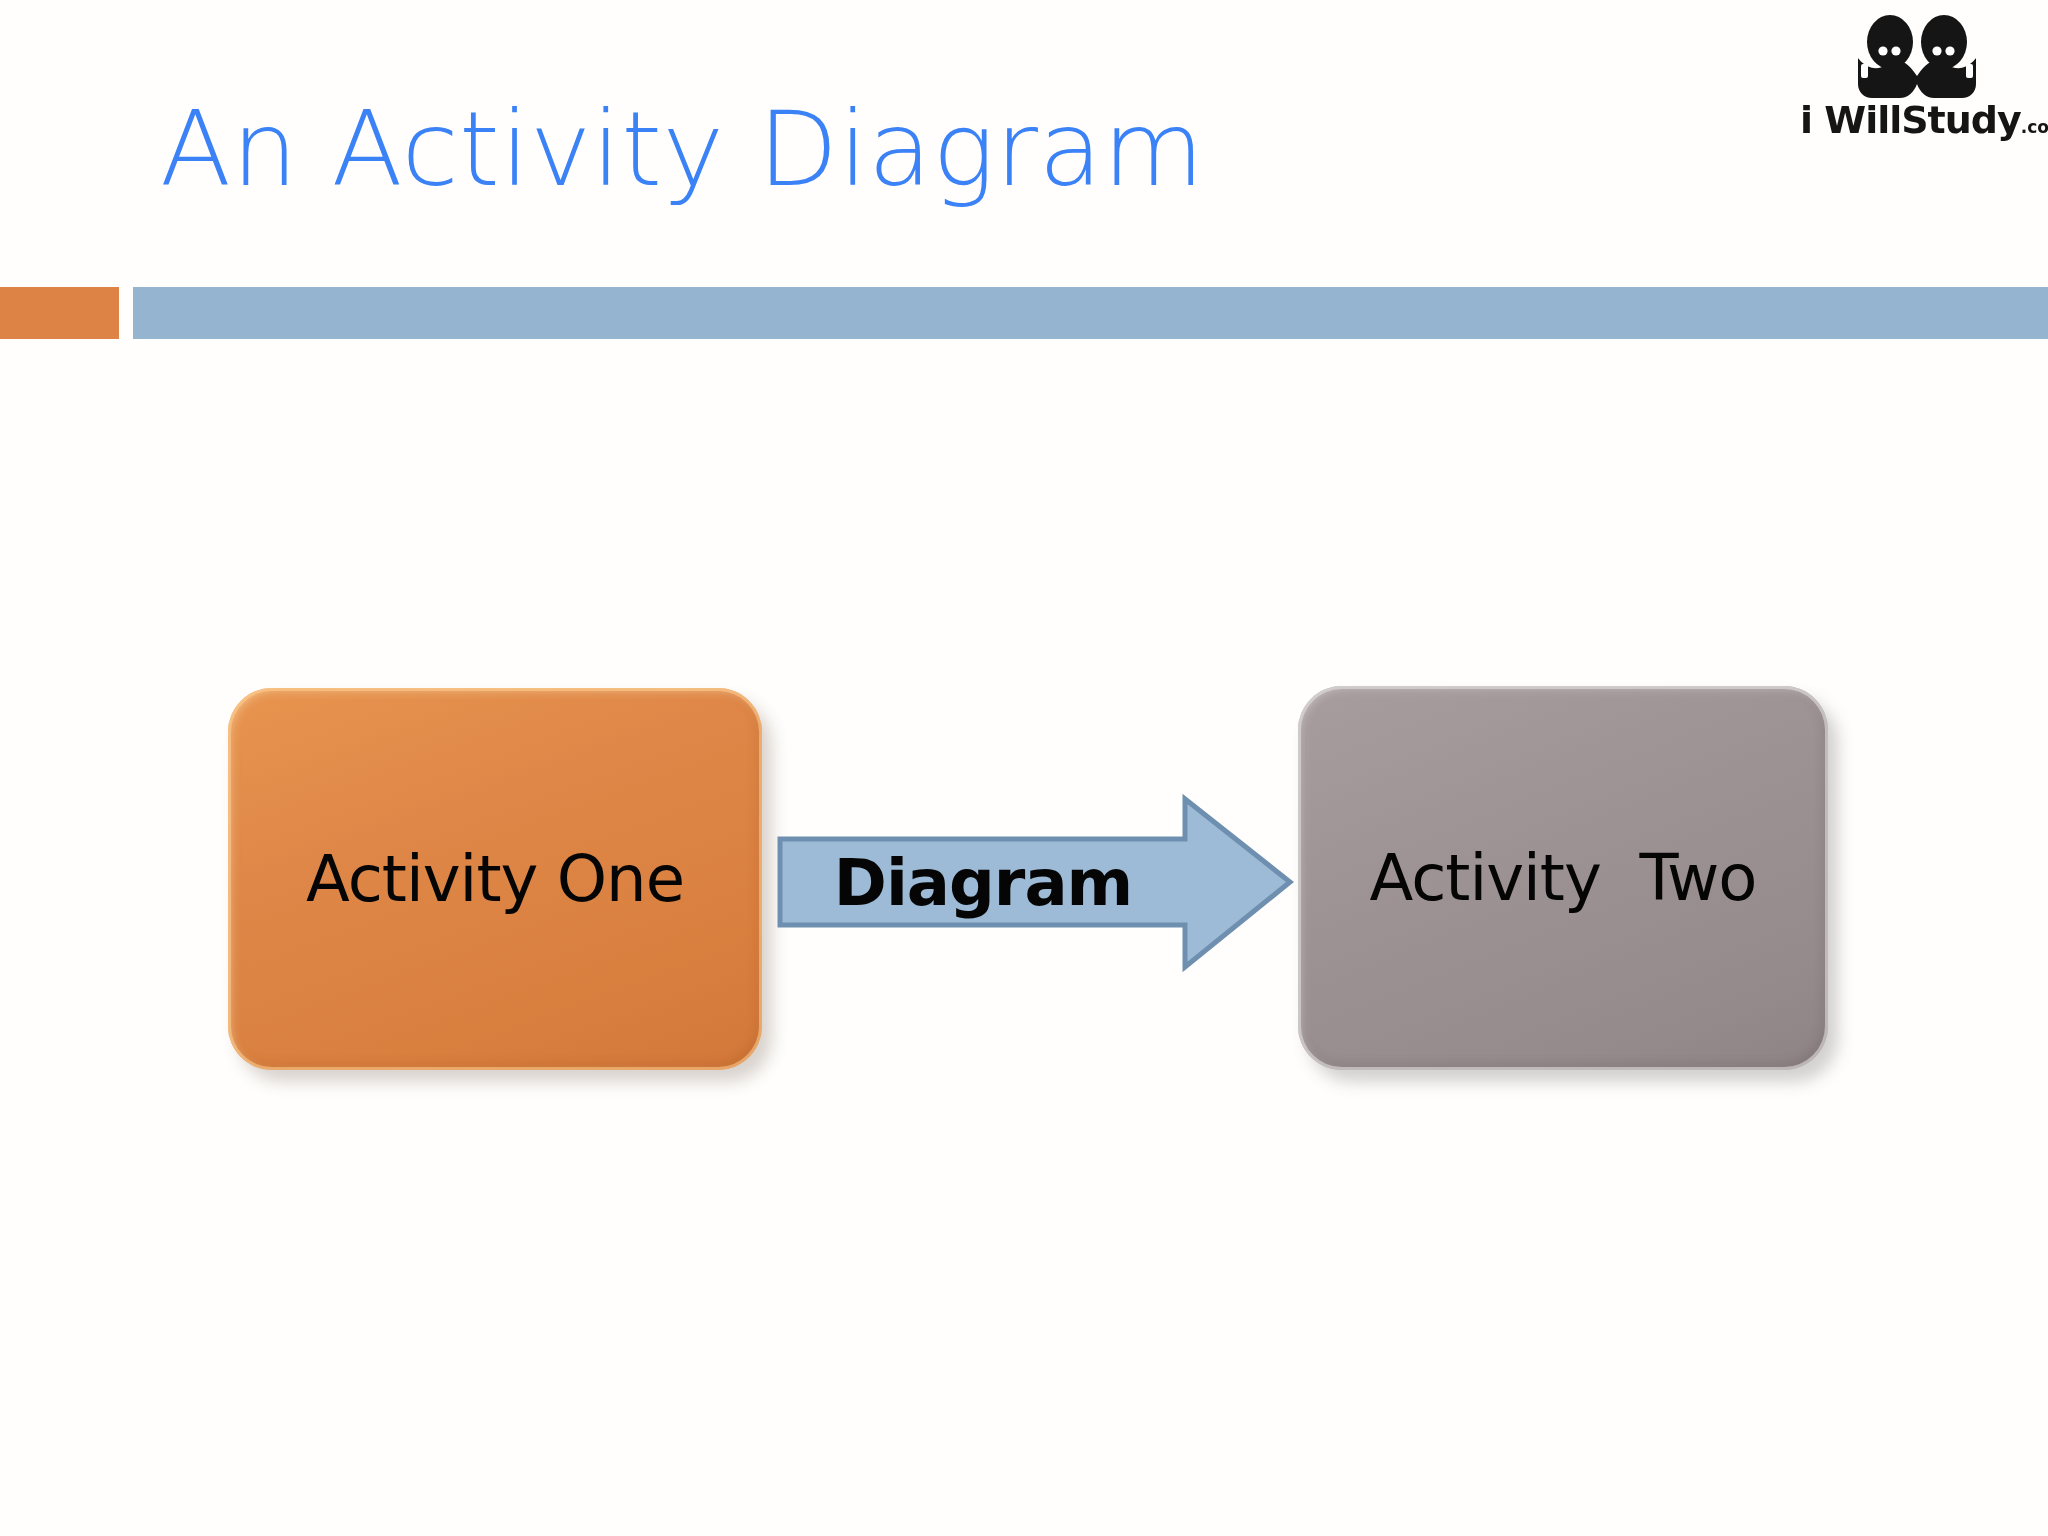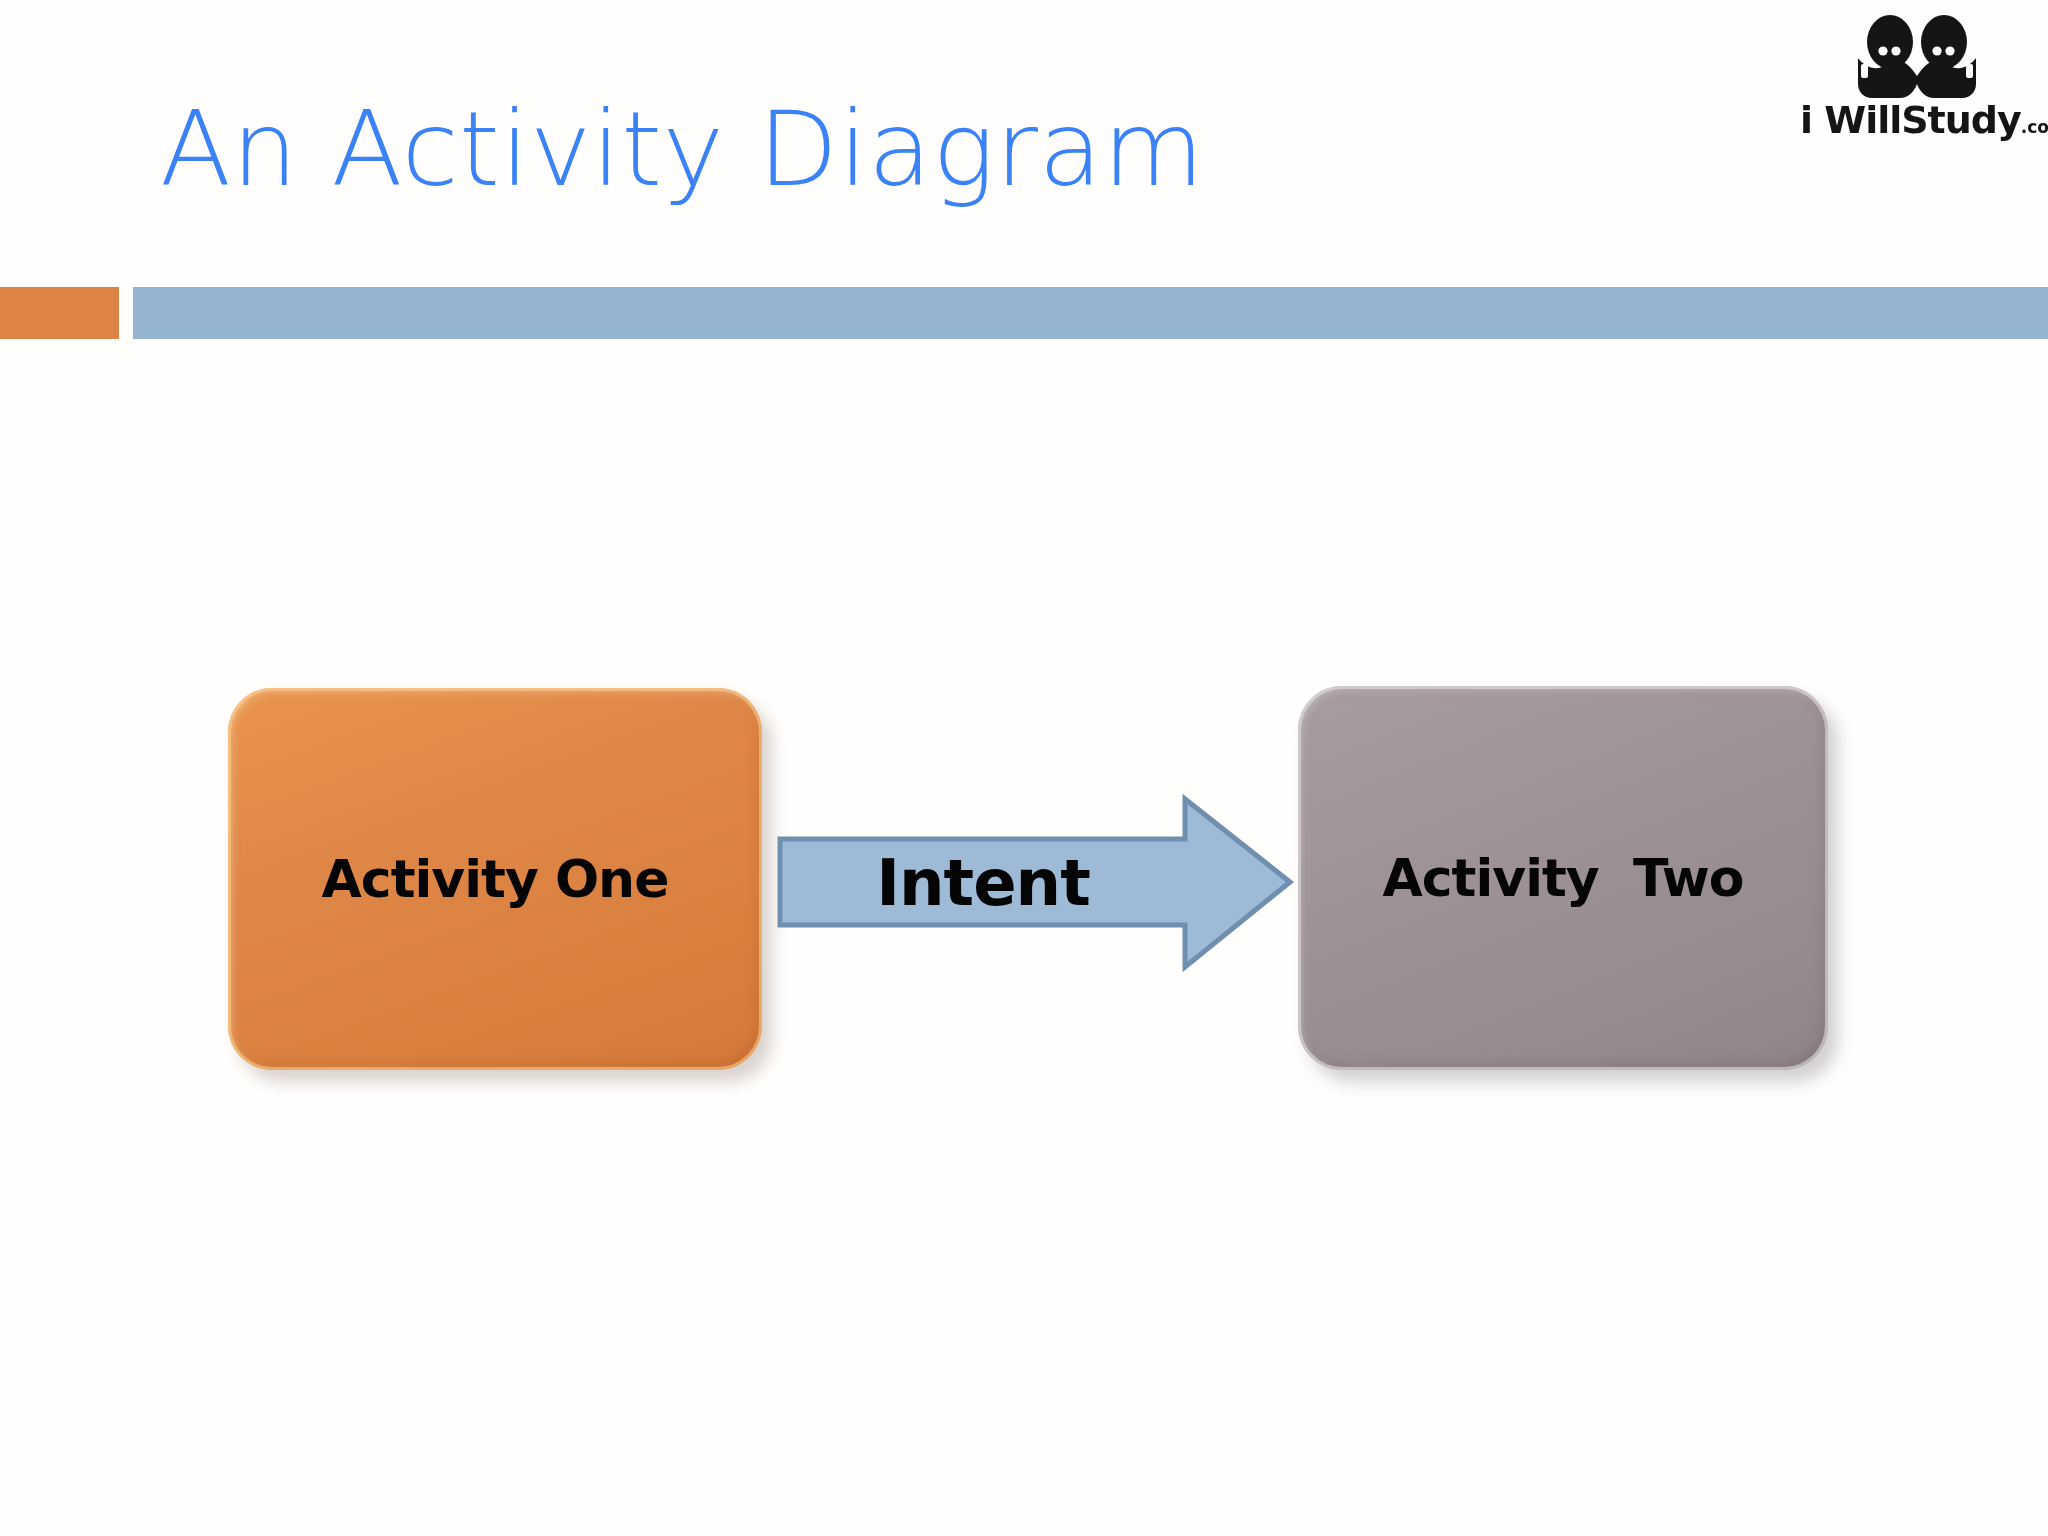--- a/index.html
+++ b/index.html
@@ -89,22 +89,22 @@
   .node {
     position: absolute;
     border-radius: 44px;
     display: flex;
     align-items: center;
     justify-content: center;
     box-sizing: border-box;
   }
   .node-label {
     font-family: "DejaVu Sans", "Liberation Sans", sans-serif;
-    font-size: 52px;
-    font-weight: bold;
+    font-size: 64px;
+    font-weight: normal;
     color: #050505;
     letter-spacing: -1px;
     white-space: pre;
     line-height: 1;
   }
 
   .node-one {
     left: 228px;
     top: 688px;
     width: 534px;
@@ -191,20 +191,20 @@
   <div class="bar-blue"></div>
 
   <div class="node node-one">
     <span class="node-label">Activity One</span>
   </div>
 
   <div class="arrow">
     <svg viewBox="0 0 516 182" preserveAspectRatio="none" aria-hidden="true">
       <polygon points="2,47 407,47 407,7 512,90 407,175 407,133 2,133" fill="#9dbad6" stroke="#6e8faf" stroke-width="5" stroke-linejoin="miter"></polygon>
     </svg>
-    <span class="arrow-label">Intent</span>
+    <span class="arrow-label">Diagram</span>
   </div>
 
   <div class="node node-two">
     <span class="node-label">Activity  Two</span>
   </div>
 
 </div>
 
 </body></html>

